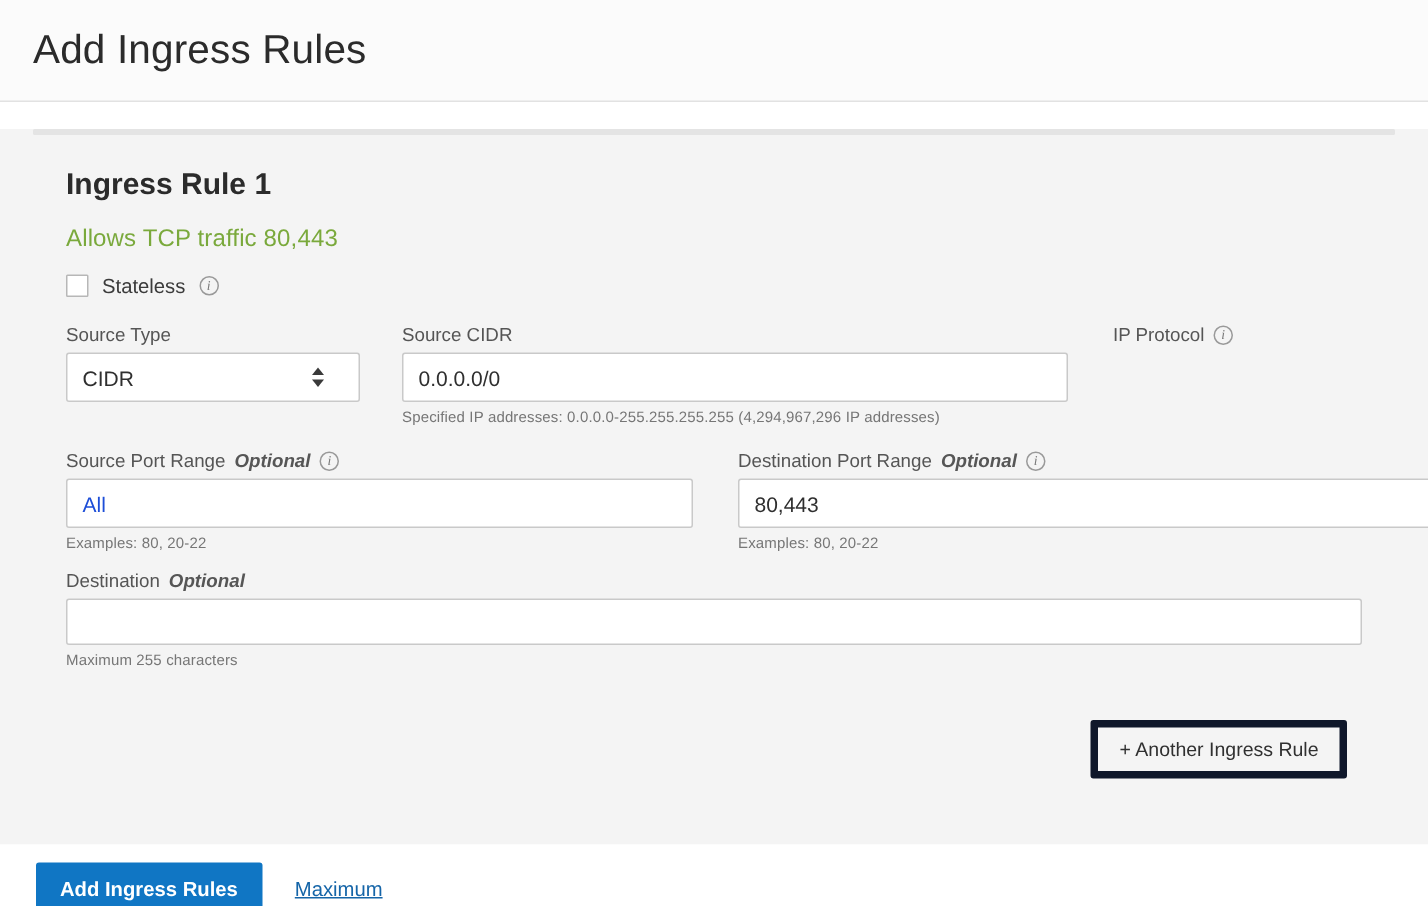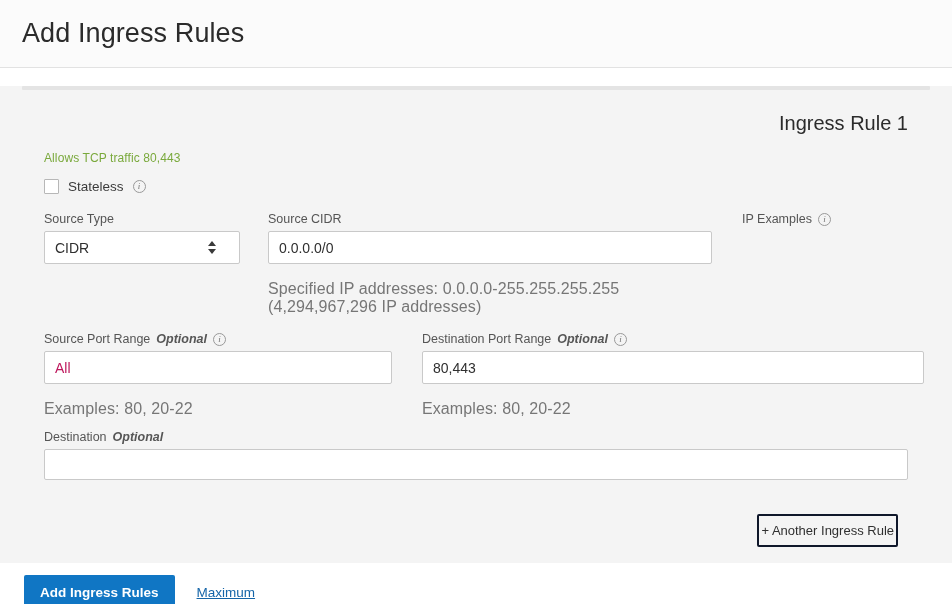--- a/index.html
+++ b/index.html
@@ -51,27 +51,26 @@
     background: #e4e4e4;
     margin-top: 18px;
     border-radius: 1px;
   }
 
   .rule-block {
     padding: 0 22px;
   }
   .rule-title {
     font-size: 20px;
-    font-weight: 400;
+    font-weight: 700;
     color: #2b2b2b;
     margin-top: 22px;
-    text-align: right;
   }
   .rule-summary {
-    font-size: 12px;
+    font-size: 16px;
     color: #7aa93c;
     margin-top: 16px;
     letter-spacing: 0.1px;
   }
 
   
   .checkbox-row {
     display: flex;
     align-items: center;
     margin-top: 14px;
@@ -134,21 +133,21 @@
     border-radius: 2px;
     font-size: 14px;
     color: #2f2f2f;
     padding: 0 10px;
     display: flex;
     align-items: center;
     width: 100%;
     font-family: "Liberation Sans", sans-serif;
   }
   .control.placeholder {
-    color: #be185d;
+    color: #1d4ed8;
   }
   .control.select {
     justify-content: space-between;
     padding-right: 23px;
   }
   .chev {
     display: flex;
     flex-direction: column;
     align-items: center;
     gap: 3px;
@@ -159,63 +158,63 @@
     display: block;
     width: 0;
     height: 0;
     border-left: 4px solid transparent;
     border-right: 4px solid transparent;
   }
   .chev .up { border-bottom: 5px solid #3a3a3a; }
   .chev .down { border-top: 5px solid #3a3a3a; }
 
   .helper {
-    font-size: 16px;
+    font-size: 10px;
     color: #767676;
-    margin-top: 16px;
+    margin-top: 5px;
     letter-spacing: 0.1px;
   }
 
   .row-1 {
     display: flex;
     margin-top: 18px;
     align-items: flex-start;
   }
   .col-source-type { width: 196px; flex: none; }
   .gap-a { width: 28px; flex: none; }
   .col-source-cidr { width: 444px; flex: none; }
   .gap-b { width: 30px; flex: none; }
   .col-ip-protocol { width: 194px; flex: none; }
 
   .row-2 {
     display: flex;
     margin-top: 16px;
     align-items: flex-start;
   }
-  .col-sport { width: 348px; flex: none; }
+  .col-sport { width: 418px; flex: none; }
   .gap-c { width: 30px; flex: none; }
   .col-dport { width: 502px; flex: none; }
 
   .row-3 { margin-top: 12px; }
   .desc-control { height: 31px; }
 
   
   .another-row {
     display: flex;
     justify-content: flex-end;
     margin-top: 34px;
     padding-right: 10px;
   }
   .btn-secondary {
     background: #f4f4f4;
-    border: 2px solid #0f172a;
+    border: 5px solid #0f172a;
     border-radius: 2px;
     font-size: 13px;
     color: #303030;
-    padding: 7px 2px;
+    padding: 7px 14px;
     font-family: "Liberation Sans", sans-serif;
     cursor: pointer;
     white-space: nowrap;
     text-align: center;
   }
 
   
   .footer {
     height: 59px;
     background: #ffffff;
@@ -290,21 +289,21 @@
           <div class="control">
             <span>0.0.0.0/0</span>
           </div>
           <div class="helper">Specified IP addresses: 0.0.0.0-255.255.255.255 (4,294,967,296 IP addresses)</div>
         </div>
 
         <div class="gap-b"></div>
 
         <div class="col-ip-protocol">
           <div class="field-label">
-            <span>IP Examples</span>
+            <span>IP Protocol</span>
             <span class="info-icon">i</span>
           </div>
         </div>
       </div>
 
       <div class="row-2">
 
         <div class="col-sport">
           <div class="field-label">
             <span>Source Port Range</span>
@@ -333,20 +332,21 @@
       </div>
 
       <div class="row-3">
         <div class="field-label">
           <span>Destination</span>
           <span class="optional">Optional</span>
         </div>
         <div class="control desc-control">
           <span></span>
         </div>
+        <div class="helper">Maximum 255 characters</div>
       </div>
 
       <div class="another-row">
         <button class="btn-secondary">+ Another Ingress Rule</button>
       </div>
 
     </div>
   </div>
 
   <div class="footer">

